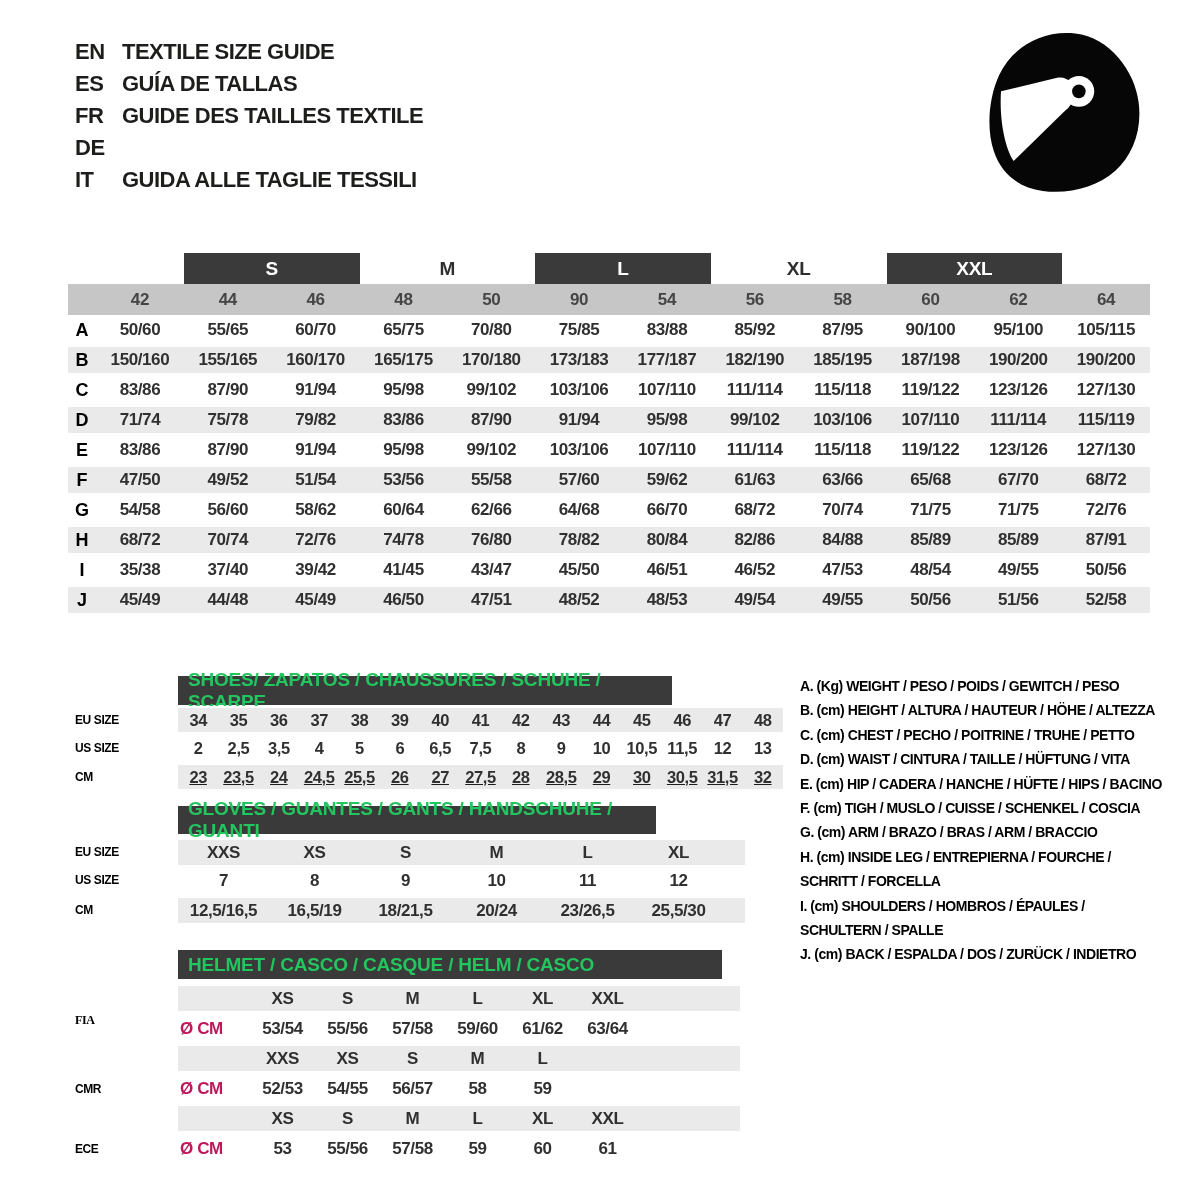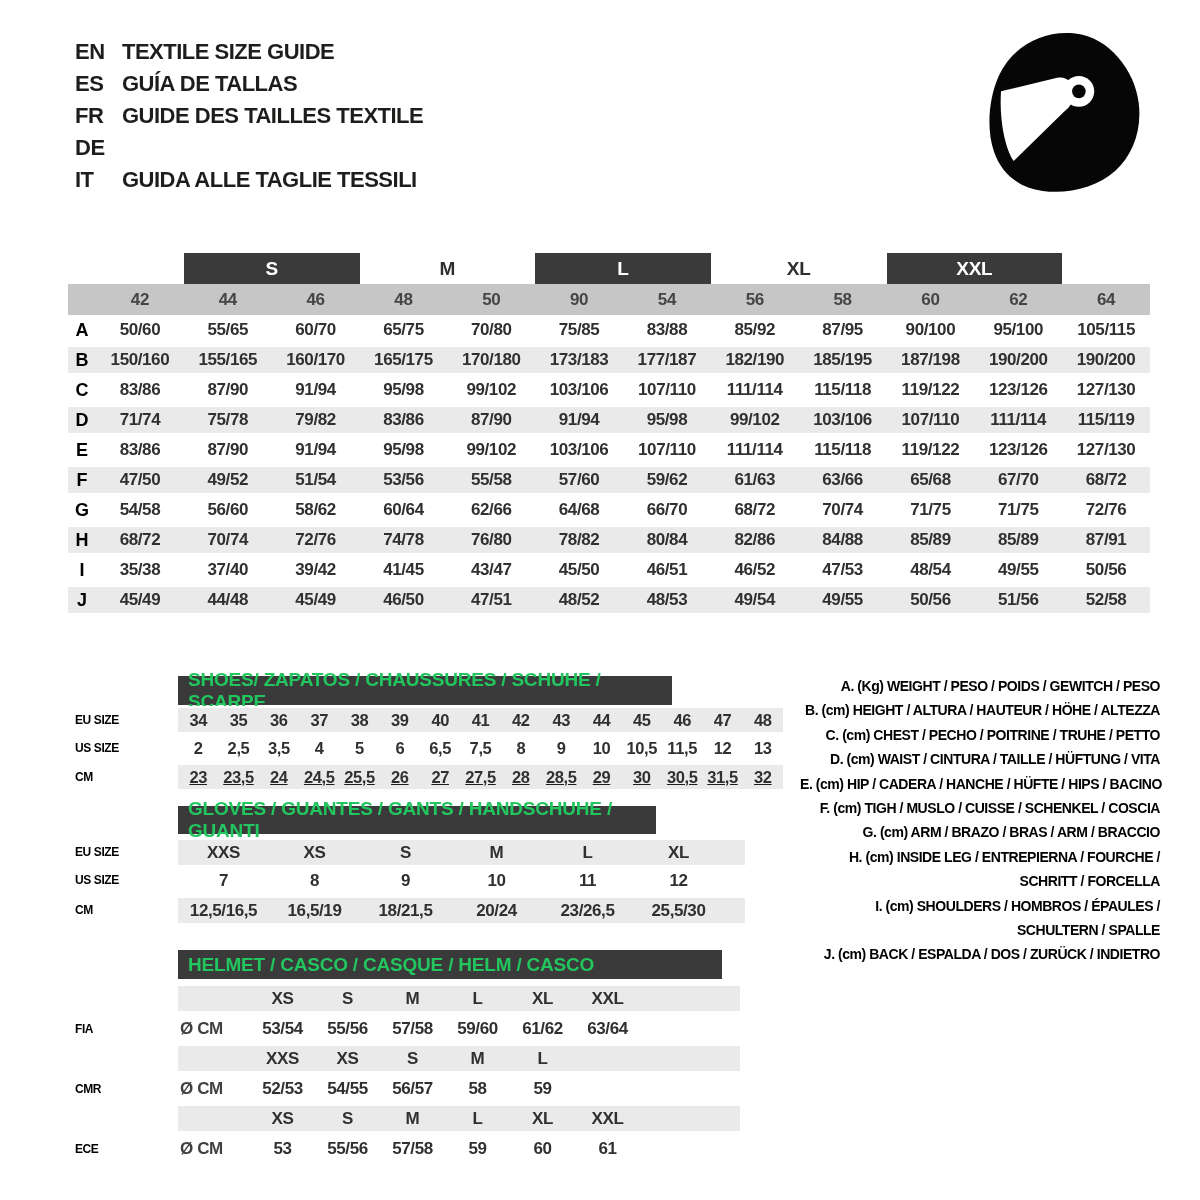--- a/index.html
+++ b/index.html
@@ -50,29 +50,29 @@
   .gloves { top:806px; width:700px; height:122px; }
   .gloves .bar { width:478px; height:28px; }
   .gloves .grow { width:567px; grid-template-columns:repeat(6,91px) 1fr; height:29px; }
   .gloves .r1 { top:32px; } .gloves .r2 { top:60px; } .gloves .r3 { top:90px; }
   .gloves .l1 { top:32px; } .gloves .l2 { top:60px; } .gloves .l3 { top:90px; }
 
   .helmet { top:950px; width:700px; height:215px; }
   .helmet .bar { width:544px; height:29px; }
   .hrow { position:absolute; left:103px; width:562px; height:29px; display:grid;
           grid-template-columns:72px repeat(6,65px) 1fr; align-items:center; }
-  .hunit { font-size:17px; letter-spacing:-0.4px; color:#404040; padding-left:2px; }
+  .hunit { font-size:17px; letter-spacing:-0.4px; color:#be185d; padding-left:2px; }
   .h0 { top:34px; } .h1 { top:64px; } .h2 { top:94px; }
   .h3 { top:124px; } .h4 { top:154px; } .h5 { top:184px; }
-  .o1 { top:64px; } .o2 { top:124px; } .o3 { top:184px; }
+  .o1 { top:56px;font-family:Liberation Serif, serif; } .o2 { top:124px; } .o3 { top:184px; }
   .orglabel { height:29px; }
 
   
   .legend { position:absolute; left:800px; top:674px; width:360px; }
-  .legend .cell { display:block; text-align:right; white-space:nowrap; font-size:14px;
+  .legend .cell { display:block; text-align:left; white-space:nowrap; font-size:14px;
                   line-height:24.4px; letter-spacing:-0.45px; color:#000; }
 </style>
 </head>
 <body>
 
 <div class="page">
 
   <header class="langs">
     <div class="lang">
       <span class="code">EN</span>

